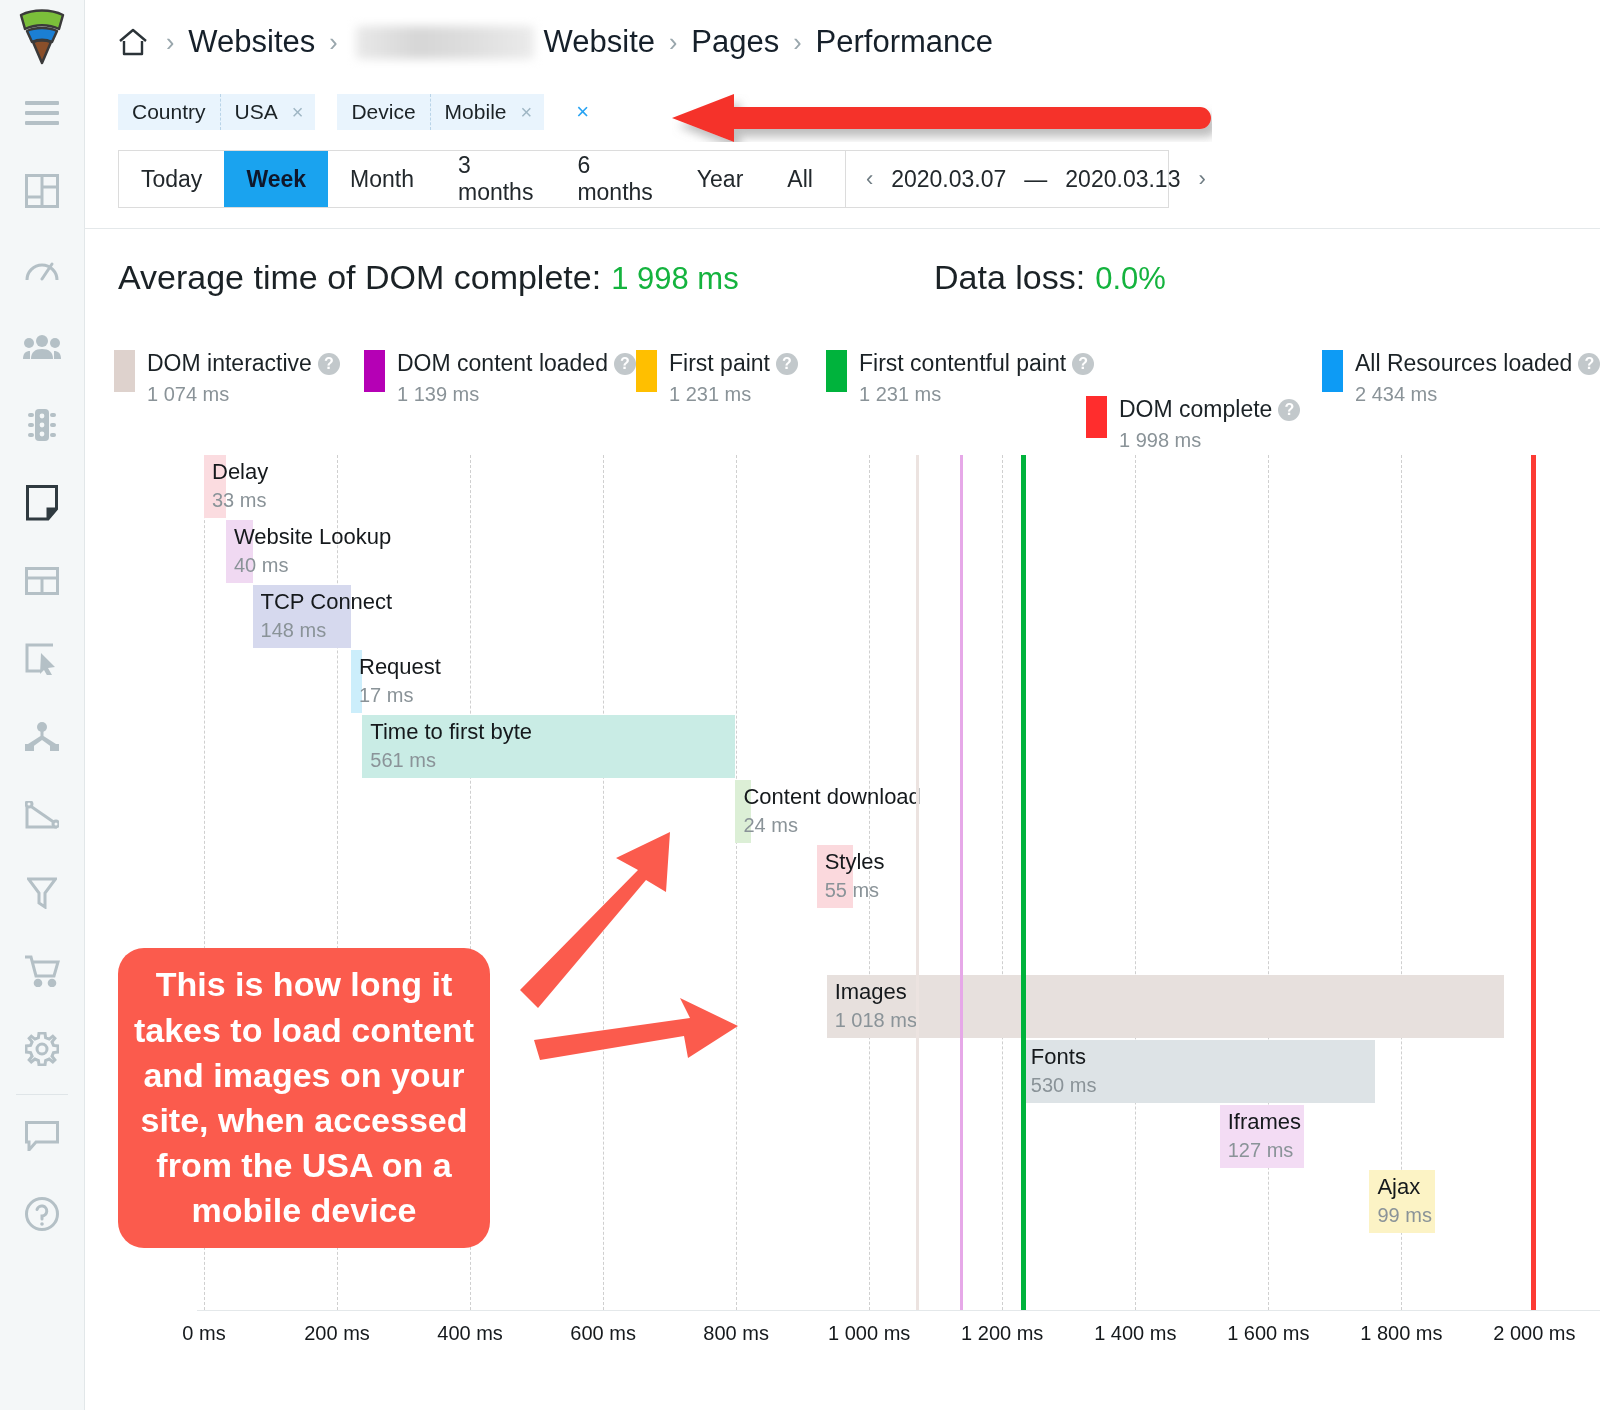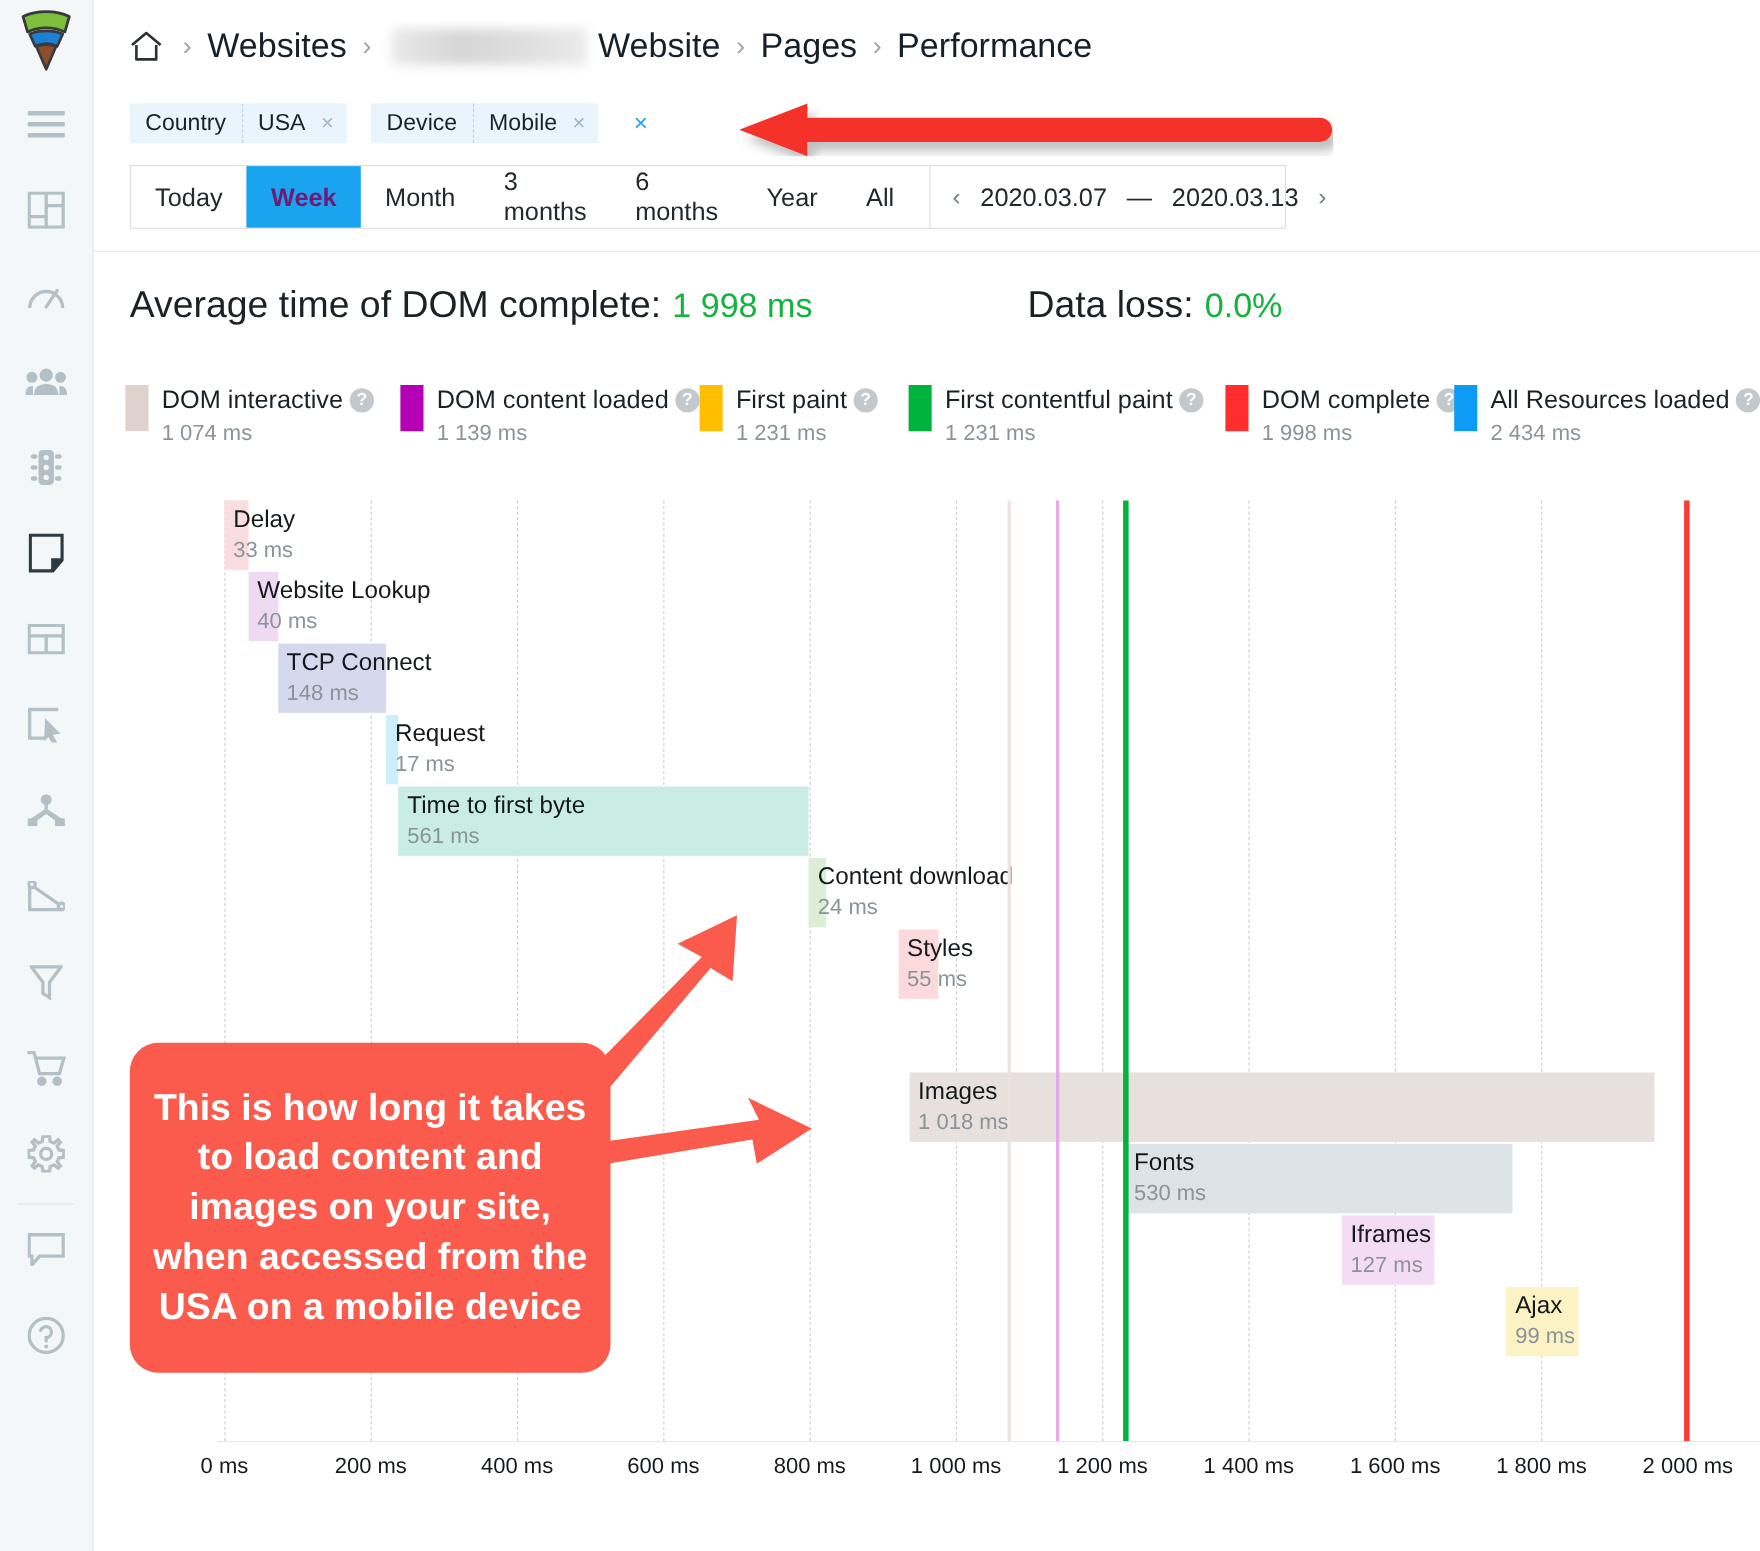--- a/index.html
+++ b/index.html
@@ -56,21 +56,21 @@
   .chip-clear{color:#27a3f3;font-size:22px;padding:0 10px;}
 
   .period{
     margin:10px 0 0 34px;width:1051px;height:58px;border:1px solid #dcdcdc;
     display:flex;align-items:stretch;box-sizing:border-box;background:#fff;
   }
   .period .pbtn{
     display:flex;align-items:center;justify-content:center;
     padding:0 22px;font-size:23px;color:#22282c;cursor:default;
   }
-  .period .pbtn.sel{background:#1aa3ef;color:#701a75;font-weight:bold;}
+  .period .pbtn.sel{background:#1aa3ef;color:#0f172a;font-weight:bold;}
   .period .psep{flex:0 0 auto;width:1px;background:#dcdcdc;margin:0 0 0 10px;}
   .daterange{display:flex;align-items:center;gap:18px;padding:0 20px;font-size:23px;color:#22282c;}
   .daterange .nav{color:#6f7c83;font-size:22px;}
 
   .hr{position:absolute;left:0;top:228px;width:1516px;height:1px;background:#e4e8ea;}
 
   
   .summary{position:absolute;left:34px;top:258px;display:flex;align-items:baseline;}
   .sum-title{font-size:34px;color:#1b2226;}
   .sum-val{font-size:31px;color:#14b33e;margin-left:10px;}
@@ -100,21 +100,21 @@
   .bar{position:absolute;height:63px;}
   .bar .lbl{position:absolute;left:8px;top:4px;font-size:22px;color:#15191c;white-space:nowrap;}
   .bar .sub{position:absolute;left:8px;top:34px;font-size:20px;color:#8a9398;white-space:nowrap;}
 
   .axis{position:absolute;left:113px;top:1322px;width:1487px;height:40px;}
   .tick{position:absolute;top:0;font-size:20px;color:#15191c;transform:translateX(-50%);white-space:nowrap;}
 
   
   .anno-arrow-top{position:absolute;left:588px;top:94px;width:540px;height:48px;}
   .callout{
-    position:absolute;left:118px;top:948px;width:437px;height:300px;
+    position:absolute;left:118px;top:948px;width:372px;height:300px;
     background:#fb5b4d;border-radius:26px;
     display:flex;align-items:center;justify-content:center;
     z-index:5;
   }
   .callout p{
     margin:0;padding:0 14px;text-align:center;color:#fff;font-weight:bold;
     font-size:34px;line-height:1.33;
   }
   .anno-arrows{position:absolute;left:520px;top:830px;width:230px;height:250px;z-index:6;}
 </style>
@@ -388,21 +388,21 @@
         <div class="lg" style="position: absolute; left: 712px;">
           <span class="sw" style="background:#00b33c"></span>
           <span class="tx">
             <span class="row1">
               <span class="name">First contentful paint</span>
               <span class="q">?</span>
             </span>
             <span class="val">1 231 ms</span>
           </span>
         </div>
-        <div class="lg" style="position: absolute; left: 1000px;">
+        <div class="lg" style="position: absolute; left: 972px; margin-top: 46px;">
           <span class="sw" style="background:#ff2d2d"></span>
           <span class="tx">
             <span class="row1">
               <span class="name">DOM complete</span>
               <span class="q">?</span>
             </span>
             <span class="val">1 998 ms</span>
           </span>
         </div>
         <div class="lg" style="position: absolute; left: 1208px;">

